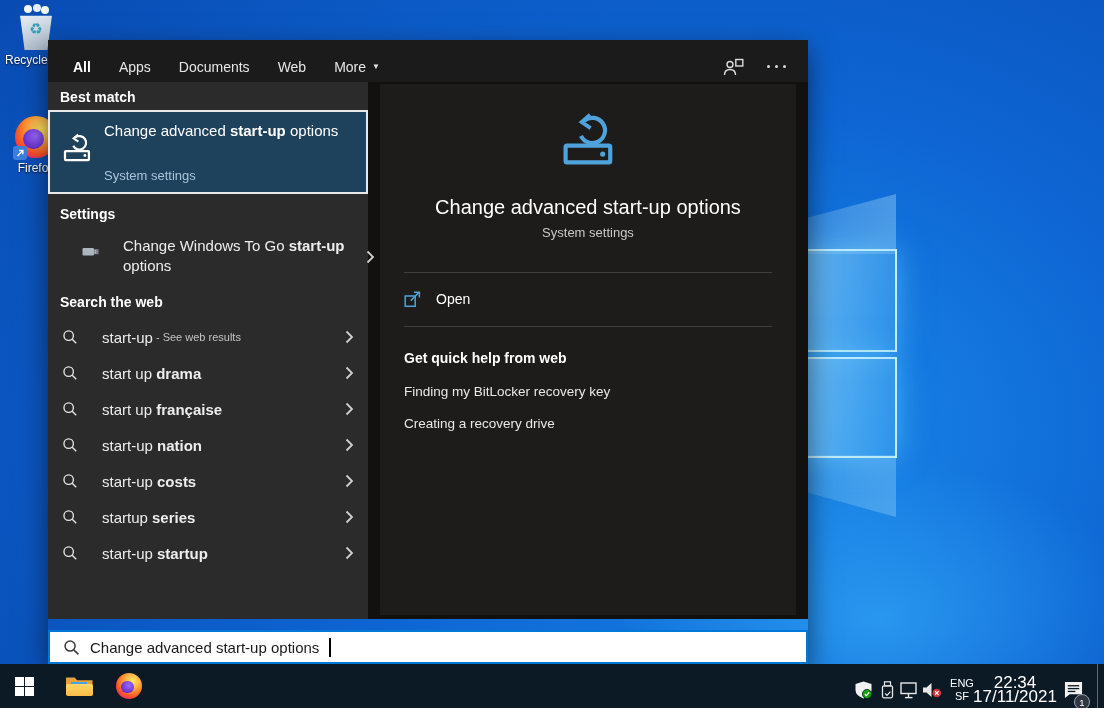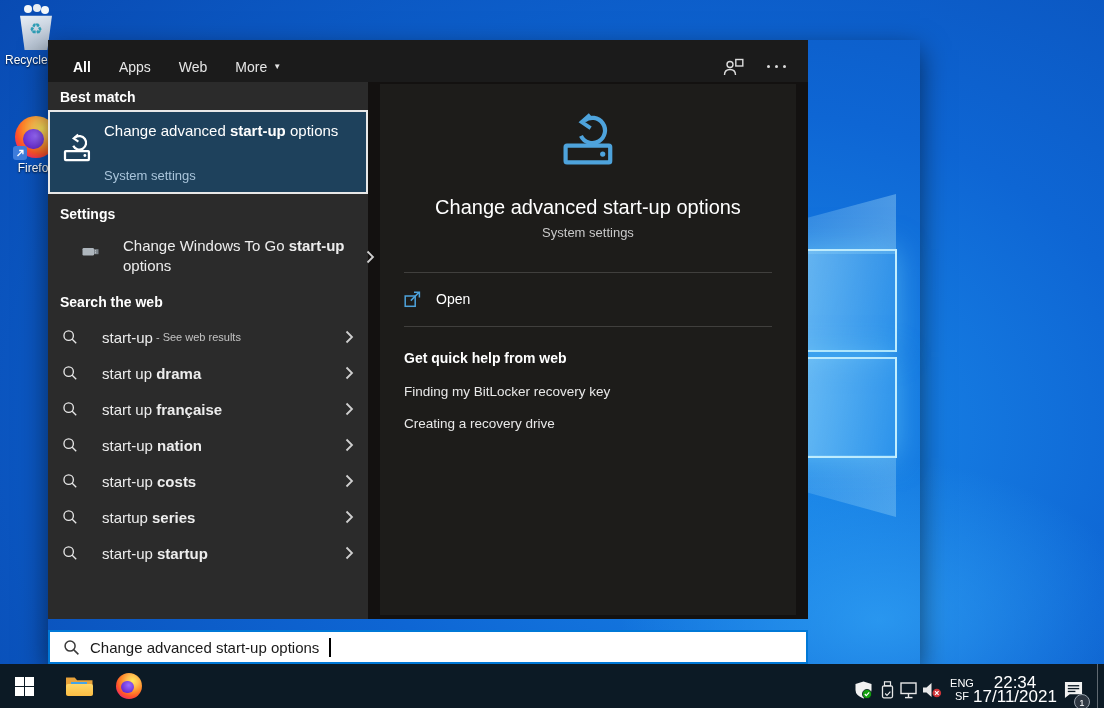--- a/index.html
+++ b/index.html
@@ -37,21 +37,21 @@
   #icon-firefox-desktop { left:5px; top:116px; }
   .ff { position:relative; border-radius:50%;
     background: radial-gradient(circle at 64% 30%, #ffe95c 0%, #ffbd4f 24%, #ff8a2a 46%, #ff5429 64%, #f0266f 82%, #b5179e 98%); }
   .ff::after { content:""; position:absolute; width:48%; height:48%; left:20%; top:30%; border-radius:50%;
     background: radial-gradient(circle at 60% 35%, #9a6bff 0%, #6a2ed1 70%, #571fb0 100%); }
   .ff.big { width:42px; height:42px; margin:0 auto; }
   .shortcut-badge { position:absolute; left:-2px; bottom:-2px; width:14px; height:14px; background:#3f7edd;
     border-radius:3px; display:flex; align-items:center; justify-content:center; }
 
   
-  #search-window { position:absolute; left:48px; top:40px; width:872px; height:624px; z-index:5;
+  #search-window { position:absolute; left:48px; top:40px; width:760px; height:624px; z-index:5;
     box-shadow: 0 10px 26px rgba(0,0,0,.55); }
   .topbar { position:absolute; left:0; top:0; width:760px; height:53px; background:#1b1b1b;
     display:flex; align-items:center; padding-left:25px; gap:28px; }
   .tab { position:relative; font-size:14px; color:#e6e6e6; height:53px; display:flex; align-items:center; gap:6px; cursor:default; }
   .tab.active { color:#fff; font-weight:700; }
   .tab.active .tab-underline { position:absolute; left:-6px; right:-6px; bottom:0; height:3px; background:#1683d8; }
   .tab .caret { font-size:8px; color:#e6e6e6; }
   .topbar-right { position:absolute; right:0; top:0; height:53px; display:flex; align-items:center; gap:22px; padding-right:22px; color:#dcdcdc; }
   .dots { display:flex; gap:5px; }
   .dots i { width:3px; height:3px; background:#dcdcdc; border-radius:50%; }
@@ -155,20 +155,23 @@
 
   <div id="search-window">
 
     <div class="topbar">
       <div class="tab active">
         <span>All</span>
         <span class="tab-underline"></span>
       </div>
       <div class="tab">
           <span>Apps</span>
+        </div>
+      <div class="tab">
+          <span>Documents</span>
         </div>
       <div class="tab">
           <span>Web</span>
         </div>
       <div class="tab">
         <span>More</span>
         <span class="caret">▼</span>
       </div>
       <div class="topbar-right">
         <span style="display:flex;">

